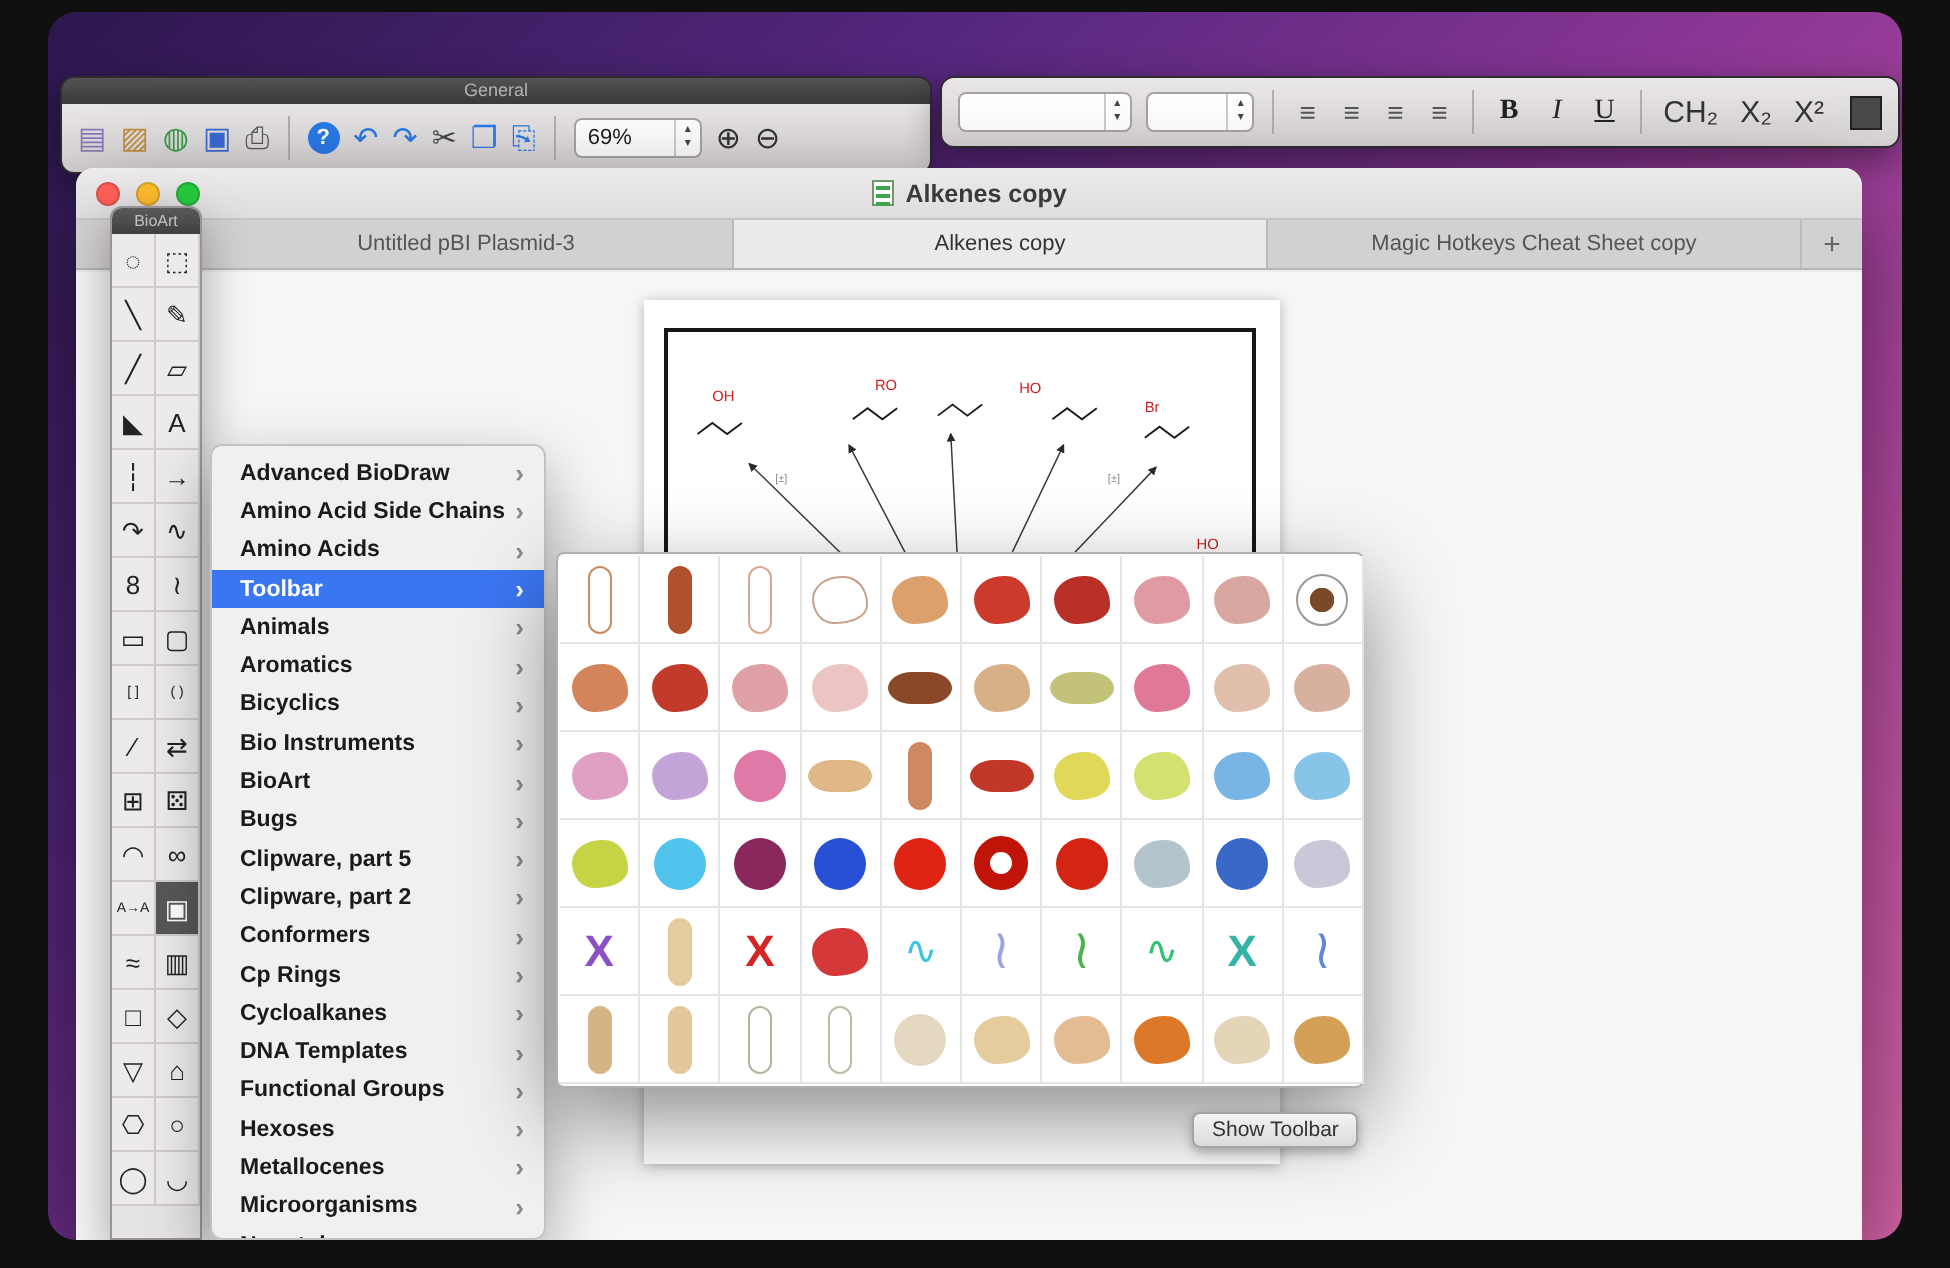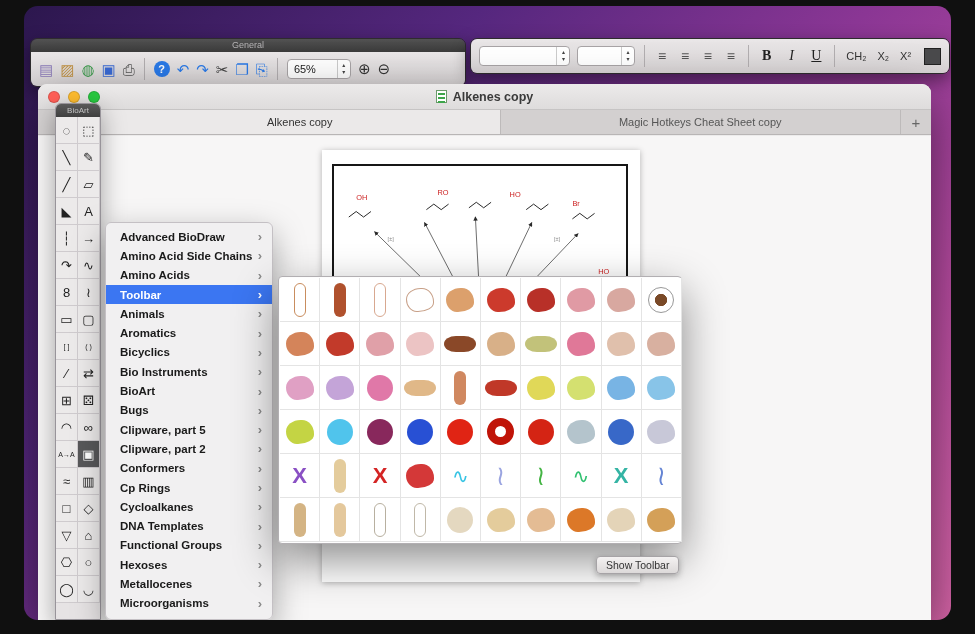--- a/index.html
+++ b/index.html
@@ -24,21 +24,21 @@
   #style-toolbar { left: 446px; width: 480px; }
   .tb-icon { font-size: 15px; line-height: 1; display: inline-block; }
   .tb-icon.round { width: 16px; height: 16px; border-radius: 50%; font-size: 11px; text-align: center; line-height: 16px; font-weight: bold; }
   .tb-sep { width: 1px; height: 22px; background: #b2aeb0; margin: 0 2px; }
   .combo { background: #fff; border: 1px solid #a8a4a6; border-radius: 4px; height: 20px; display: flex; align-items: center; font-size: 11px; color: #222; padding-left: 6px; }
   .stepper { margin-left: auto; width: 13px; height: 18px; border-left: 1px solid #ccc; display: flex; flex-direction: column; align-items: center; justify-content: center; font-size: 6px; color: #444; line-height: 1.1; }
   .mag-btn { font-size: 15px; color: #333; }
   .align-btn { font-size: 14px; color: #555; width: 16px; text-align: center; }
   .fmt-btn { font-family: "Liberation Serif", serif; font-size: 14px; color: #222; width: 18px; text-align: center; }
   .fmt-b { font-weight: bold; } .fmt-i { font-style: italic; } .fmt-u { text-decoration: underline; }
-  .chem-btn { font-size: 11px; color: #333; padding: 0 2px; }
+  .chem-btn { font-size: 15px; color: #333; padding: 0 2px; }
   .color-well { width: 17px; height: 17px; background: #4a4a4c; border: 1px solid #222; margin-left: 4px; }
   
   .window { position: absolute; left: 14px; top: 78px; width: 893px; height: 536px; border-radius: 9px 9px 0 0; background: #ecebeb; box-shadow: 0 18px 50px rgba(0,0,0,.5); overflow: hidden; }
   .titlebar { height: 26px; background: linear-gradient(#eceaea,#dedcdc); border-bottom: 1px solid #c6c4c4; position: relative; display: flex; align-items: center; justify-content: center; gap: 6px; }
   .lights { position: absolute; left: 10px; top: 7px; display: flex; gap: 8px; }
   .light { width: 12px; height: 12px; border-radius: 50%; border: 0.5px solid rgba(0,0,0,.15); }
   .doc-icon { width: 11px; height: 13px; background: #fff; border: 1px solid #6a9a6a; position: relative; }
   .doc-icon::before { content: ""; position: absolute; left: 1px; top: 2px; width: 7px; height: 2px; background: #3da54a; box-shadow: 0 4px 0 #3da54a, 0 8px 0 #3da54a; }
   .title-text { font-size: 12.5px; font-weight: bold; color: #3a3a3a; }
   .tabbar { height: 25px; background: #d3d0d0; display: flex; border-bottom: 1px solid #b8b5b5; }
@@ -96,21 +96,21 @@
         <span class="tb-icon" style="color: rgb(85, 85, 85);">⎙</span>
         <span class="tb-sep"></span>
         <span class="tb-icon round" style="color: rgb(255, 255, 255); background: rgb(42, 122, 232);">?</span>
         <span class="tb-icon" style="color: rgb(42, 122, 232);">↶</span>
         <span class="tb-icon" style="color: rgb(42, 122, 232);">↷</span>
         <span class="tb-icon" style="color: rgb(68, 68, 68);">✂</span>
         <span class="tb-icon" style="color: rgb(42, 122, 232);">❐</span>
         <span class="tb-icon" style="color: rgb(42, 122, 232);">⎘</span>
         <span class="tb-sep"></span>
         <span class="combo" style="width:64px">
-        <span>65%</span>
+        <span>69%</span>
         <span class="stepper">
             <span>▴</span>
             <span>▾</span>
           </span>
       </span>
       <span class="mag-btn">⊕</span>
       <span class="mag-btn">⊖</span>
     </div>
   </div>
 
@@ -150,20 +150,21 @@
       <div class="lights">
         <span class="light" style="background:#ff5f57"></span>
         <span class="light" style="background:#febc2e"></span>
         <span class="light" style="background:#28c840"></span>
       </div>
       <span class="doc-icon"></span>
       <span class="title-text">Alkenes copy</span>
     </div>
     <div class="tabbar">
       <div class="tabspacer"></div>
+      <div class="tab">Untitled pBI Plasmid-3</div>
         <div class="tab active">Alkenes copy</div>
         <div class="tab">Magic Hotkeys Cheat Sheet copy</div>
         <div class="newtab">+</div>
     </div>
     <div class="content">
       <div class="page">
         <div class="figure">
           <svg viewBox="0 0 316 300">
             <defs>
               <marker id="ah" markerWidth="6" markerHeight="6" refX="5" refY="3" orient="auto">

